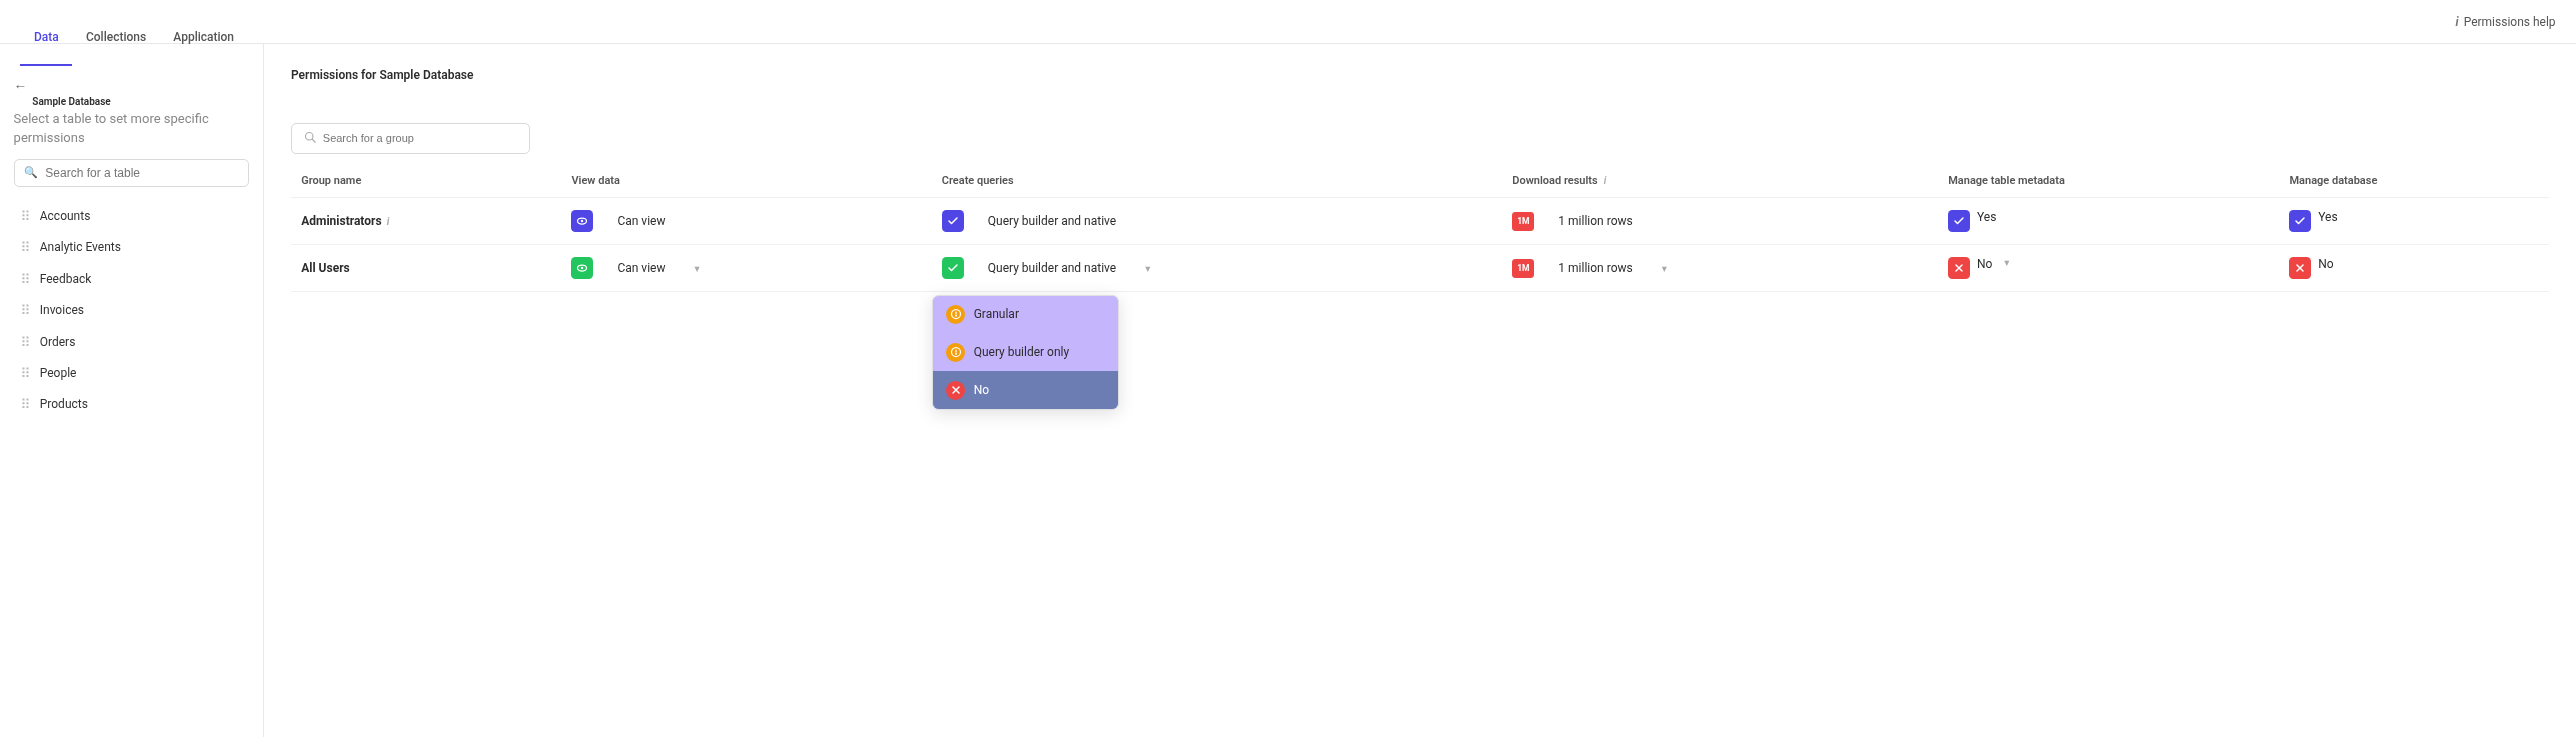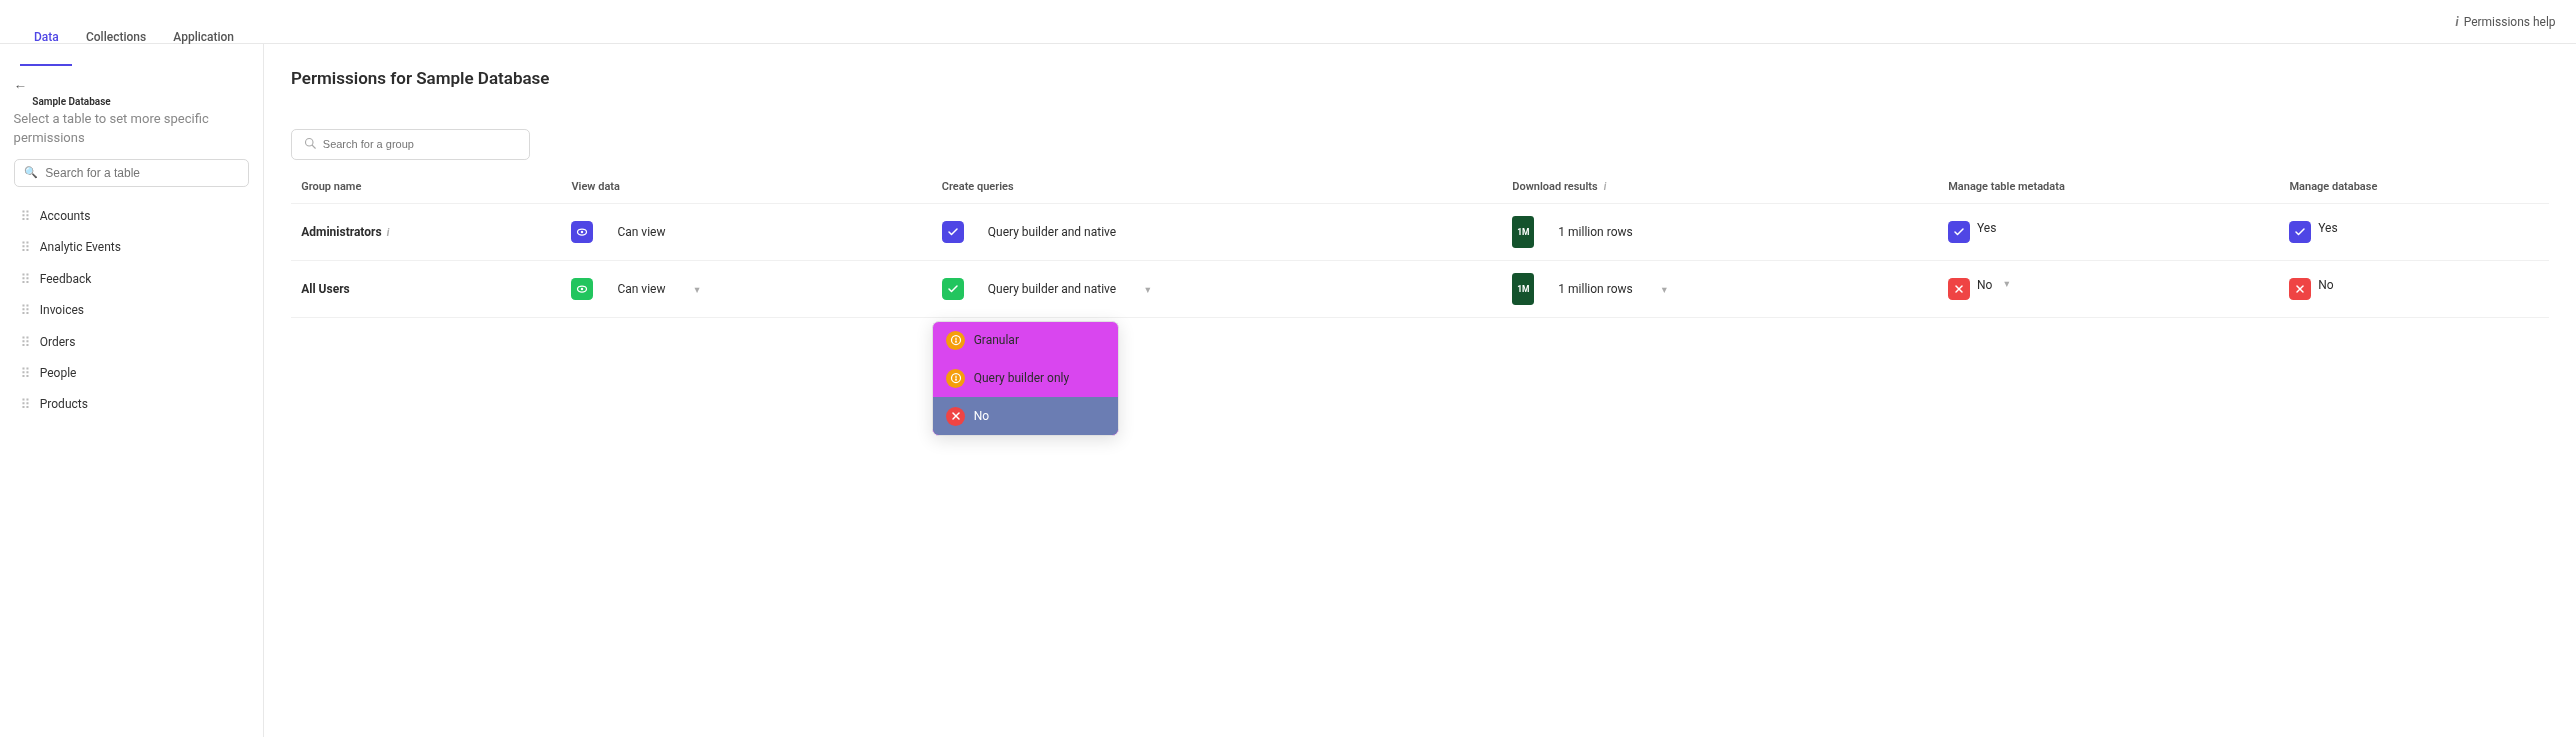--- a/index.html
+++ b/index.html
@@ -45,21 +45,21 @@
     .table-list { list-style: none; }
     .table-item {
       display: flex; align-items: center; gap: 8.5px;
       padding: 7.7px 6.8px; cursor: pointer; border-radius: 3.4px;
       font-size: 12px; color: #333;
     }
     .table-item .dots { color: #bbb; font-size: 13.6px; letter-spacing: 0.9px; }
 
     
     .main { flex: 1; padding: 24px 27px; overflow-y: auto; position: relative; }
-    .page-title { font-size: 17px; font-weight: 600; margin-bottom: 17px; }
+    .page-title { font-size: 12px; font-weight: 600; margin-bottom: 17px; }
 
     
     .group-search {
       display: flex; align-items: center; gap: 6.8px;
       border: 0.9px solid #d9d9d9; border-radius: 5.1px;
       padding: 6.8px 12px; width: 239px; margin-bottom: 20.4px; background: #fff; margin-top: 41px;
     }
     .group-search input {
       border: none; outline: none; font-size: 11px; color: #555; width: 100%; background: transparent;
     }
@@ -86,28 +86,28 @@
     .perm-badge.green { background: #22c55e; }
     .perm-badge.red { background: #ef4444; }
     .perm-badge.orange { background: #f59e0b; }
     .perm-badge svg { width: 12px; height: 12px; }
     .perm-text { font-size: 12px; color: #2d2d2d; }
     .chevron { color: #aaa; margin-left: 5.1px; font-size: 10.2px; cursor: pointer; }
 
     
     .rows-badge {
       display: inline-flex; align-items: center; justify-content: center;
-      background: #14532d; color: #fff; font-size: 8.5px; font-weight: 700;
-      border-radius: 3.4px; padding: 1.7px 4.3px; min-width: 22px; height: 32px;
+      background: #ef4444; color: #fff; font-size: 8.5px; font-weight: 700;
+      border-radius: 3.4px; padding: 1.7px 4.3px; min-width: 22px; height: 19px;
     }
 
     
     .dropdown-overlay {
       position: absolute; top: 100%; left: 0; margin-top: 3.4px;
-      background: #d946ef; border: 0.9px solid #e0e0e0; border-radius: 6.8px;
+      background: #c4b5fd; border: 0.9px solid #e0e0e0; border-radius: 6.8px;
       box-shadow: 0 3.4px 17px rgba(0,0,0,0.12); z-index: 100; min-width: 187px;
       overflow: hidden;
     }
     .dropdown-item {
       display: flex; align-items: center; gap: 8.5px;
       padding: 9.4px 13.6px; font-size: 12px; cursor: pointer;
       color: #333;
     }
     .dropdown-item.selected { background: #6b7db3; color: #fff; }
     .dropdown-item.selected .perm-text { color: #fff; }

